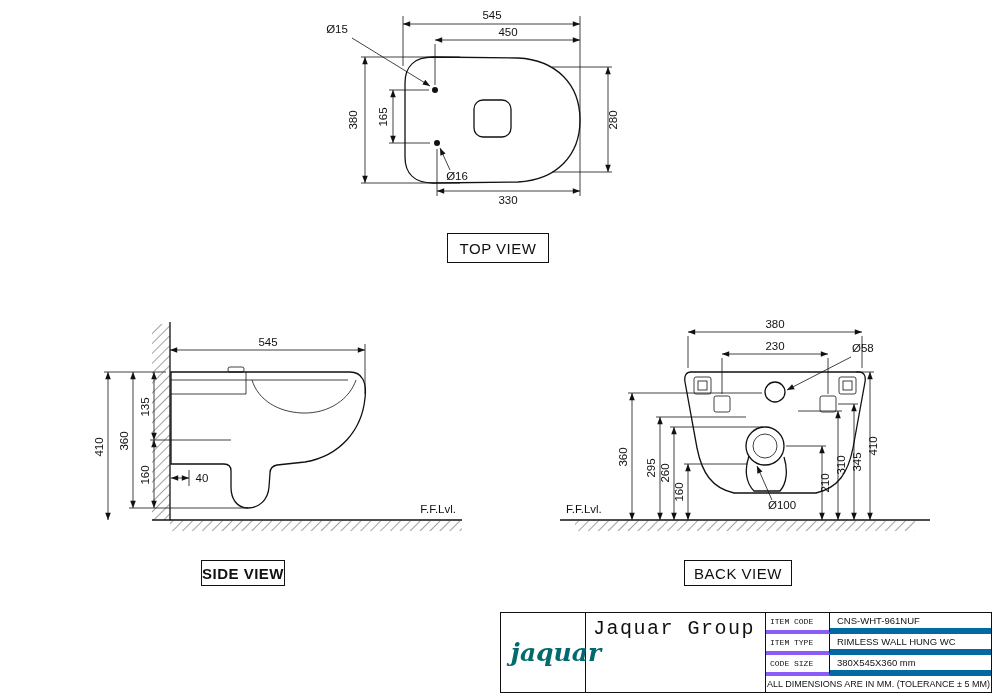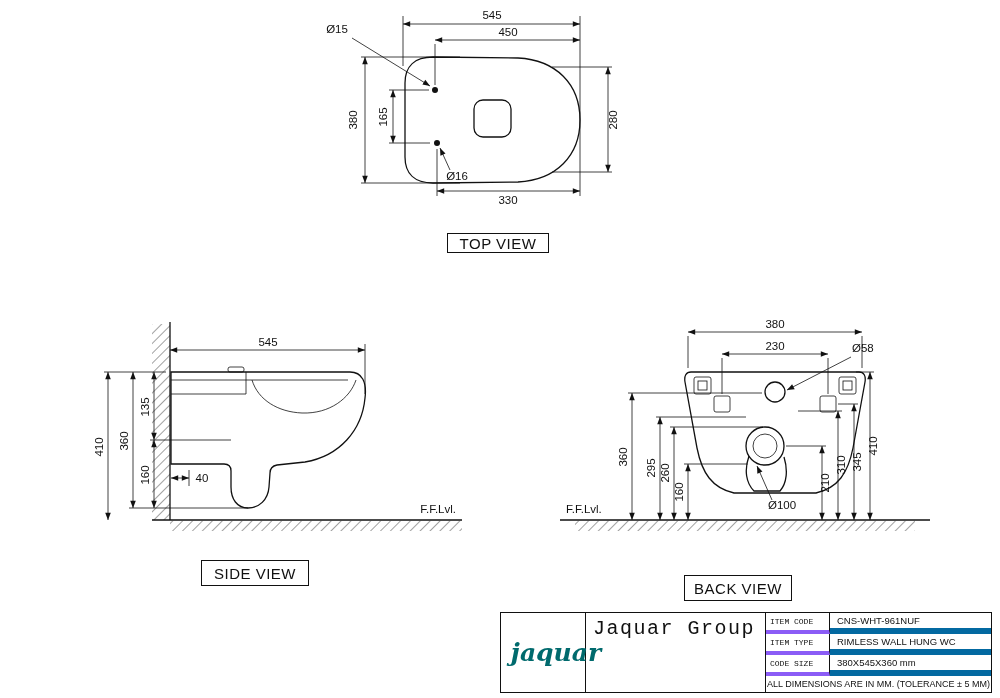--- a/index.html
+++ b/index.html
@@ -187,23 +187,23 @@
     <text class="dim" x="683" y="492" text-anchor="middle" transform="rotate(-90 683 492)">160</text>
     <text class="dim" x="829" y="483" text-anchor="middle" transform="rotate(-90 829 483)">210</text>
     <text class="dim" x="845" y="465" text-anchor="middle" transform="rotate(-90 845 465)">310</text>
     <text class="dim" x="861" y="462" text-anchor="middle" transform="rotate(-90 861 462)">345</text>
     <text class="dim" x="877" y="446" text-anchor="middle" transform="rotate(-90 877 446)">410</text>
     <text class="dim" x="768" y="509" text-anchor="start">Ø100</text>
     <text class="dim" x="566" y="513" text-anchor="start">F.F.Lvl.</text>
   </g>
 </svg>
 
-<div class="view-label" style="left:447px;top:233px;width:102px;height:20px;">TOP VIEW</div>
-<div class="view-label" style="left:201px;top:560px;width:108px;height:26px;">SIDE VIEW</div>
-<div class="view-label" style="left:684px;top:560px;width:108px;height:26px;margin-top:15px;">BACK VIEW</div>
+<div class="view-label" style="left:447px;top:233px;width:102px;height:30px;">TOP VIEW</div>
+<div class="view-label" style="left:201px;top:560px;width:84px;height:26px;font-weight:bold;">SIDE VIEW</div>
+<div class="view-label" style="left:684px;top:560px;width:108px;height:26px;">BACK VIEW</div>
 
 <div class="titleblock">
   <div class="tb-logo">
     <svg class="logo-leaf" width="26" height="16" viewBox="0 0 26 16">
       <path d="M13,15 C11,8 13,3 19,1 C20,7 17,12 13,15 Z" fill="#006a6d"></path>
       <path d="M12,15 C7,13 4,9 5,4 C10,6 12,10 12,15 Z" fill="#006a6d"></path>
     </svg>
     <div class="logo-text">jaquar</div>
   </div>
   <div class="tb-mid">

